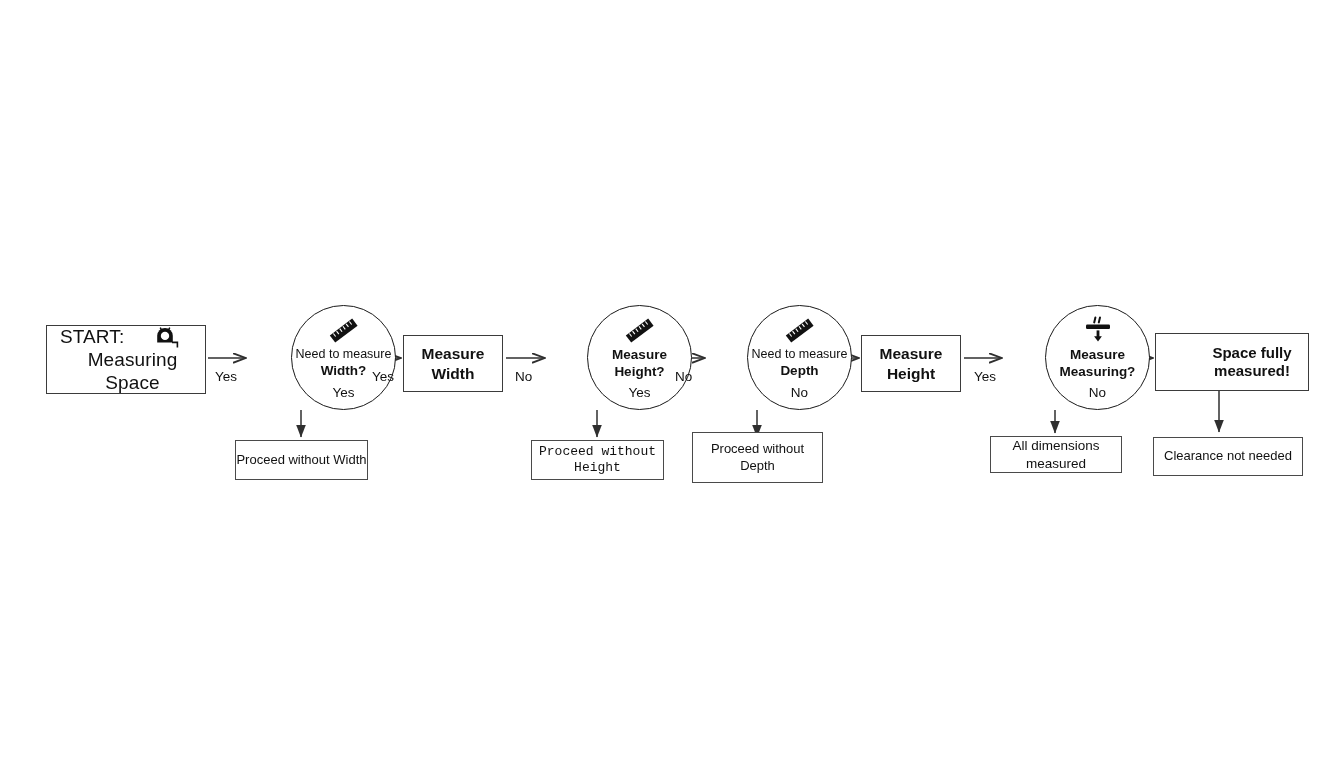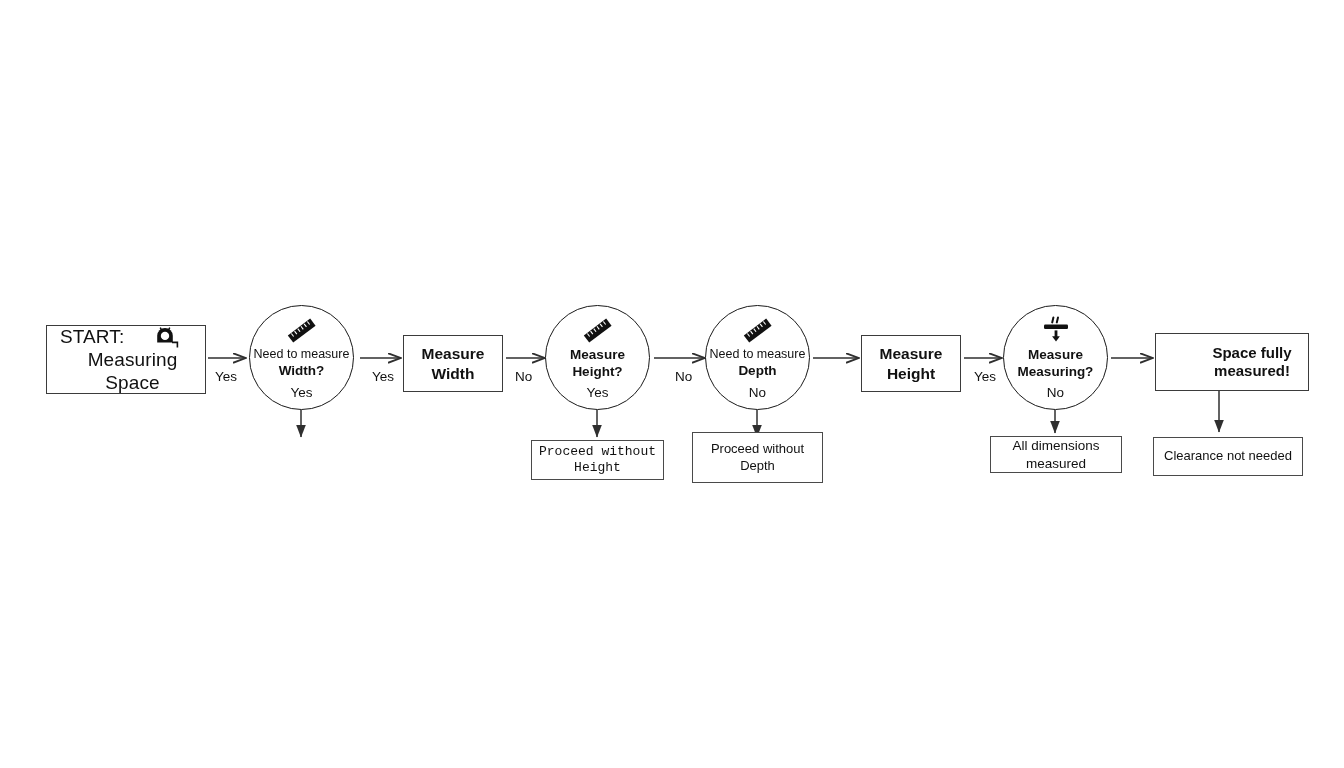--- a/index.html
+++ b/index.html
@@ -43,20 +43,21 @@
   .box {
     border: 1.6px solid #4a4a4a;
   }
   .box.strong {
     border-color: #3b3b3b;
   }
   .circle {
     border: 1.6px solid #1a1a1a;
     border-radius: 50%;
     flex-direction: column;
+    margin-left: 42px;
   }
 
   .lbl {
     display: block;
     line-height: 1.18;
     white-space: pre-line;
   }
 
   .t-start {
     font-size: 19px;
@@ -289,20 +290,23 @@
       <span class="lbl t-decision-bold">Measure</span>
       <span class="lbl t-decision-bold">Measuring?</span>
     </span>
     <span class="dec-branch">No</span>
   </div>
 
   <div class="node box strong" style="left:1155px; top:333px; width:154px; height:58px;padding-left:40px;">
     <span class="lbl t-terminal">Space fully measured!</span>
   </div>
 
+  <div class="node box" style="left:235px; top:440px; width:133px; height:40px;">
+    <span class="lbl t-plain">Proceed without Width</span>
+  </div>
 
   <div class="node box" style="left:531px; top:440px; width:133px; height:40px;font-family:Liberation Mono, monospace;">
     <span class="lbl t-plain">Proceed without Height</span>
   </div>
 
   <div class="node box" style="left:692px; top:432px; width:131px; height:51px;">
     <span class="lbl t-plain">Proceed without Depth</span>
   </div>
 
   <div class="node box" style="left:990px; top:436px; width:132px; height:37px;">

